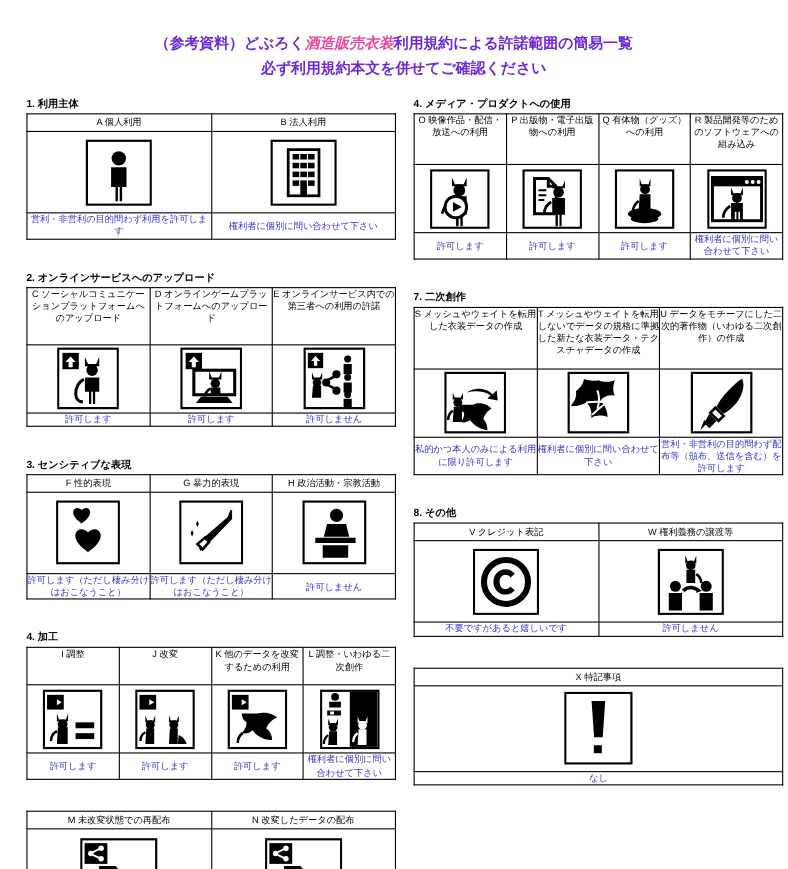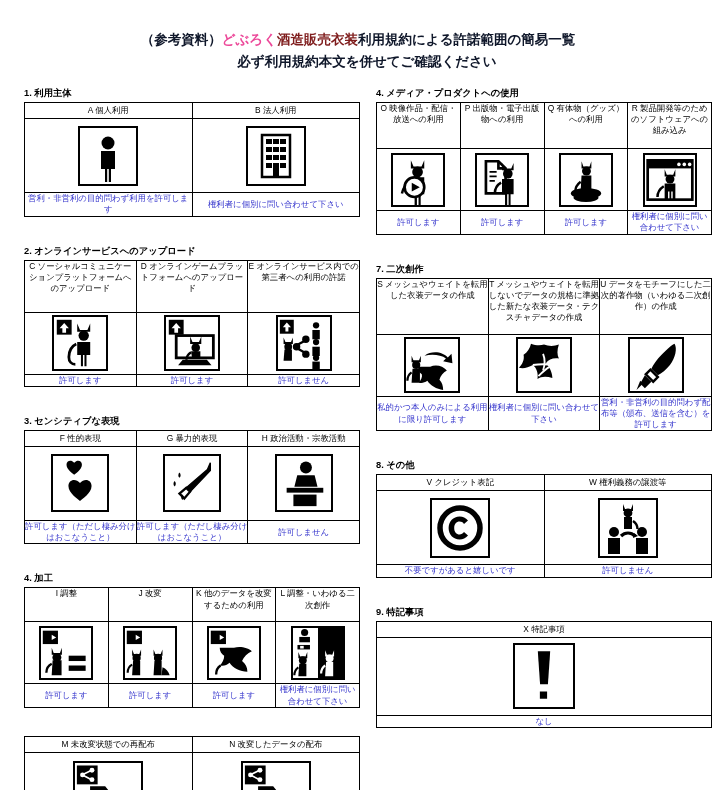--- a/index.html
+++ b/index.html
@@ -29,23 +29,23 @@
     white-space: nowrap;
     line-height: 20px;
   }
   .header .line2 {
     font-size: 13.5px;
     font-weight: bold;
     line-height: 20px;
     margin-top: 2px;
     padding-left: 18px;
   }
-  .t-navy  { color: #ec4899; }
-  .t-blue  { color: #7f1d1d; }
-  .t-black { color: #0f172a; font-family: Liberation Mono, monospace; }
+  .t-navy  { color: #6d28d9; }
+  .t-blue  { color: #ec4899; font-style: italic; }
+  .t-black { color: #6d28d9; font-family: Liberation Mono, monospace; }
 
   
   .columns {
     display: flex;
     gap: 16px;
     padding: 14px 20px 0 24px;
   }
   .col { width: 336px; flex: 0 0 336px; }
 
   
@@ -659,21 +659,20 @@
           </tr>
           <tr>
             <td class="perm mid">不要ですがあると嬉しいです</td>
             <td class="perm mid">許可しません</td>
           </tr>
         </tbody>
           </table>
       </div>
 
       <div class="section">
-        <div class="section-title">9.  特記事項</div>
         <table class="grid">
           <tbody>
               <tr>
             <td class="hdr">X  特記事項</td>
           </tr>
           <tr>
             <td class="icon tall">
               <div class="flexc">
                     <span class="iconbox">
                 <svg width="58" height="62" viewBox="0 0 56 60">

